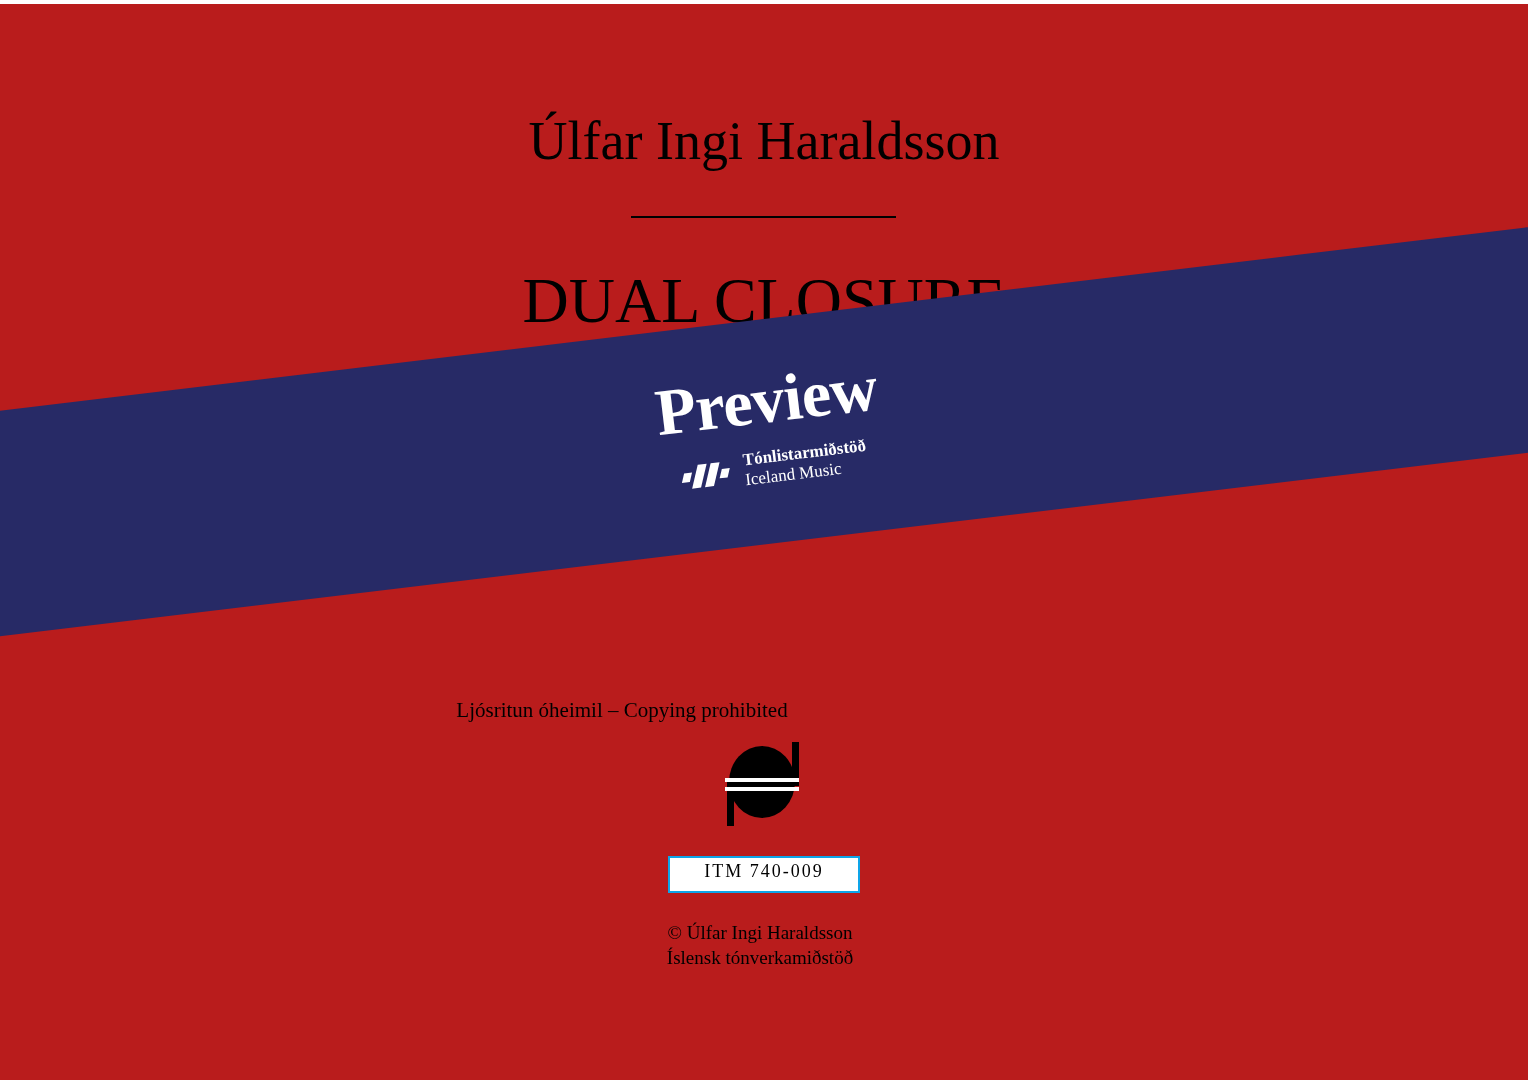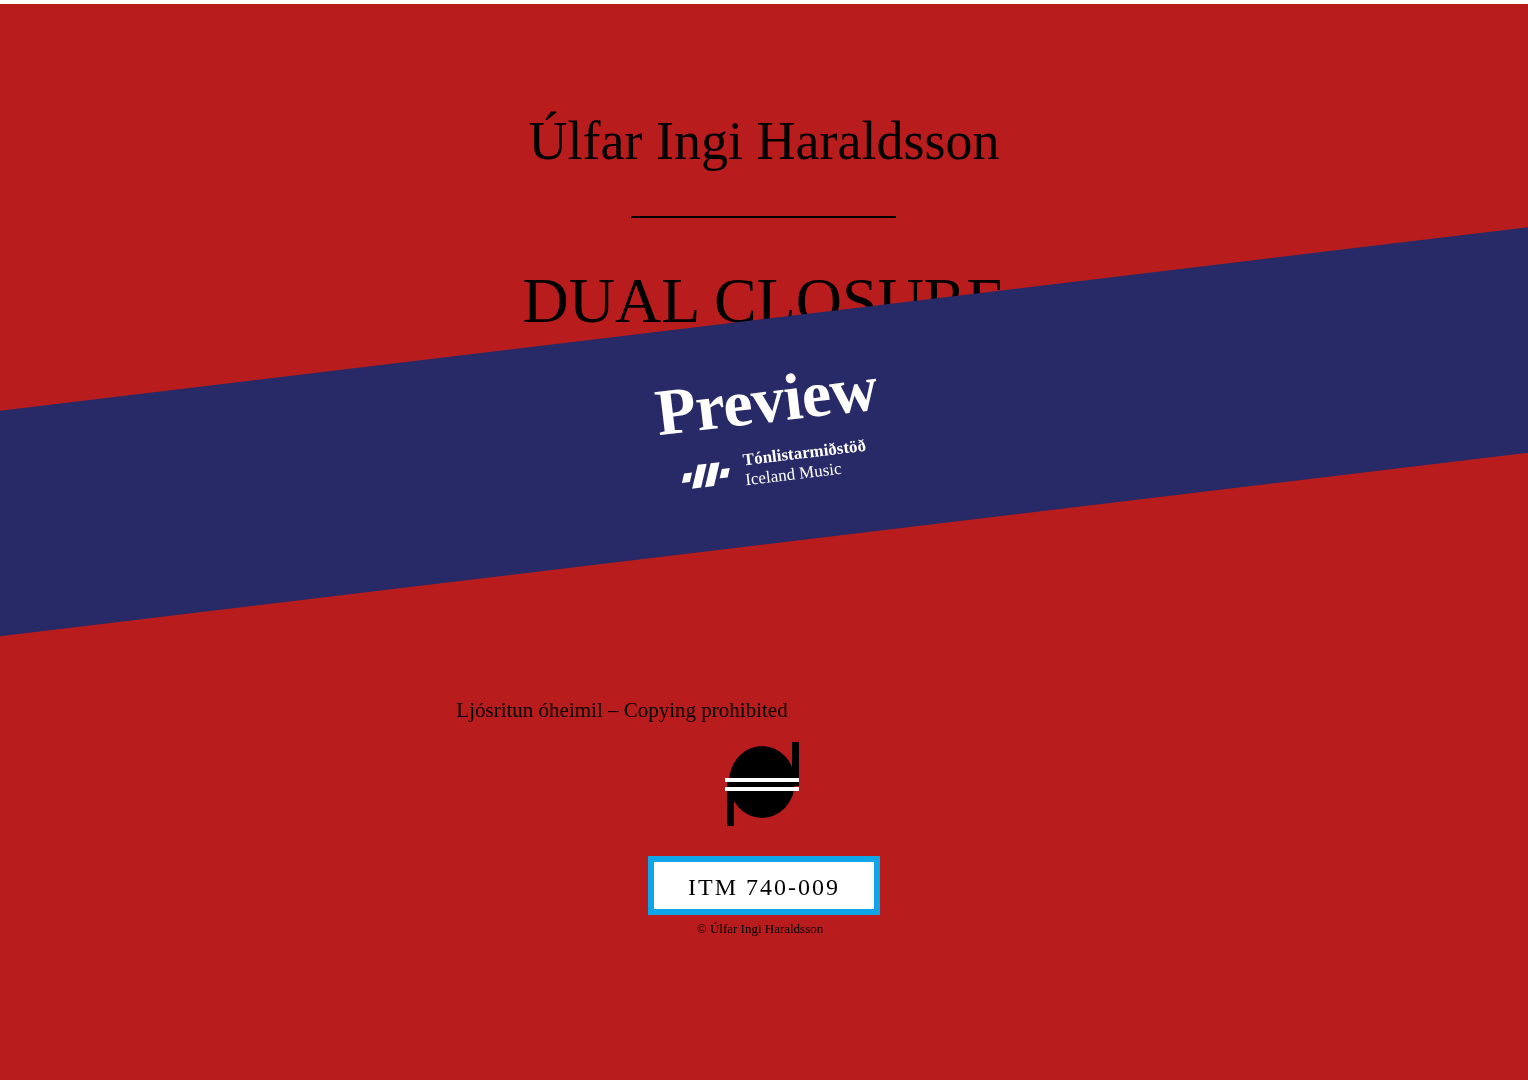--- a/index.html
+++ b/index.html
@@ -157,37 +157,37 @@
   
   .catalogue {
     position: absolute;
     top: 852px;
     left: 0;
     width: 1528px;
     display: flex;
     justify-content: center;
   }
   .catalogue-box {
-    border: 6px solid #0ea5e9;
-    padding: 12px 34px 9px 34px;
-    font-size: 24px;
+    border: 2px solid #0ea5e9;
+    padding: 4px 34px 9px 34px;
+    font-size: 18px;
     letter-spacing: 2.0px;
     line-height: 1.1;
     white-space: nowrap;
     background: #ffffff;
   }
 
   
   .imprint {
     position: absolute;
     top: 917px;
     left: 0;
     width: 1520px;
     text-align: center;
-    font-size: 13px;
+    font-size: 19px;
     line-height: 1.30;
   }
   .imprint div { white-space: nowrap; }
 
   
   .banner {
     position: absolute;
     z-index: 5;
     left: -120px;
     top: 315px;
@@ -285,20 +285,21 @@
         <span class="emblem-stripe s2"></span>
       </div>
     </div>
 
     <div class="catalogue">
       <div class="catalogue-box">ITM 740-009</div>
     </div>
 
     <div class="imprint">
       <div>© Úlfar Ingi Haraldsson</div>
+      <div>Íslensk tónverkamiðstöð</div>
     </div>
 
   </div>
 
   <div class="banner">
     <div class="banner-inner">
 
       <div class="preview-word">Preview</div>
 
       <div class="imc-logo">

